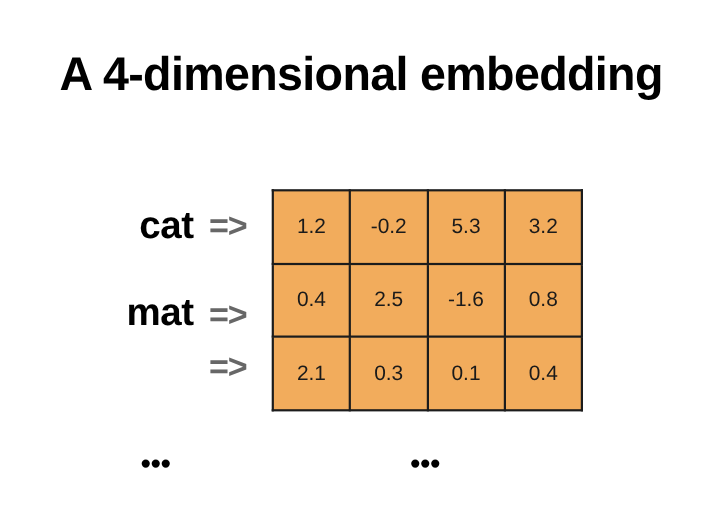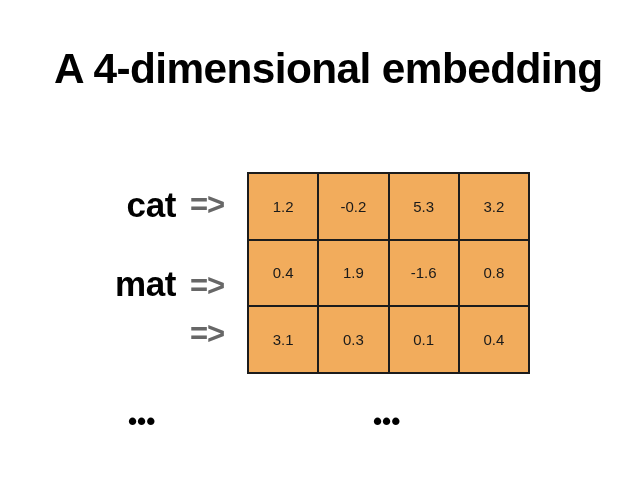--- a/index.html
+++ b/index.html
@@ -84,21 +84,21 @@
     height: 194px;
     border-collapse: collapse;
     table-layout: fixed;
   }
   #embedding-matrix td {
     width: 68.25px;
     height: 64.66px;
     border: 2.2px solid #1c1c1c;
     background: #f2ac5c;
     color: #1a1a1a;
-    font-size: 15px;
+    font-size: 19px;
     font-weight: normal;
     text-align: center;
     vertical-align: middle;
     padding: 0;
     line-height: 1;
   }
 
   
   .ellipsis {
     position: absolute;
@@ -139,26 +139,26 @@
   <table id="embedding-matrix">
     <tbody>
       <tr>
         <td>1.2</td>
         <td>-0.2</td>
         <td>5.3</td>
         <td>3.2</td>
       </tr>
       <tr>
         <td>0.4</td>
-        <td>1.9</td>
+        <td>2.5</td>
         <td>-1.6</td>
         <td>0.8</td>
       </tr>
       <tr>
-        <td>3.1</td>
+        <td>2.1</td>
         <td>0.3</td>
         <td>0.1</td>
         <td>0.4</td>
       </tr>
     </tbody>
   </table>
 
   <div class="ellipsis" id="ellipsis-words">•••</div>
 
   <div class="ellipsis" id="ellipsis-matrix">•••</div>

